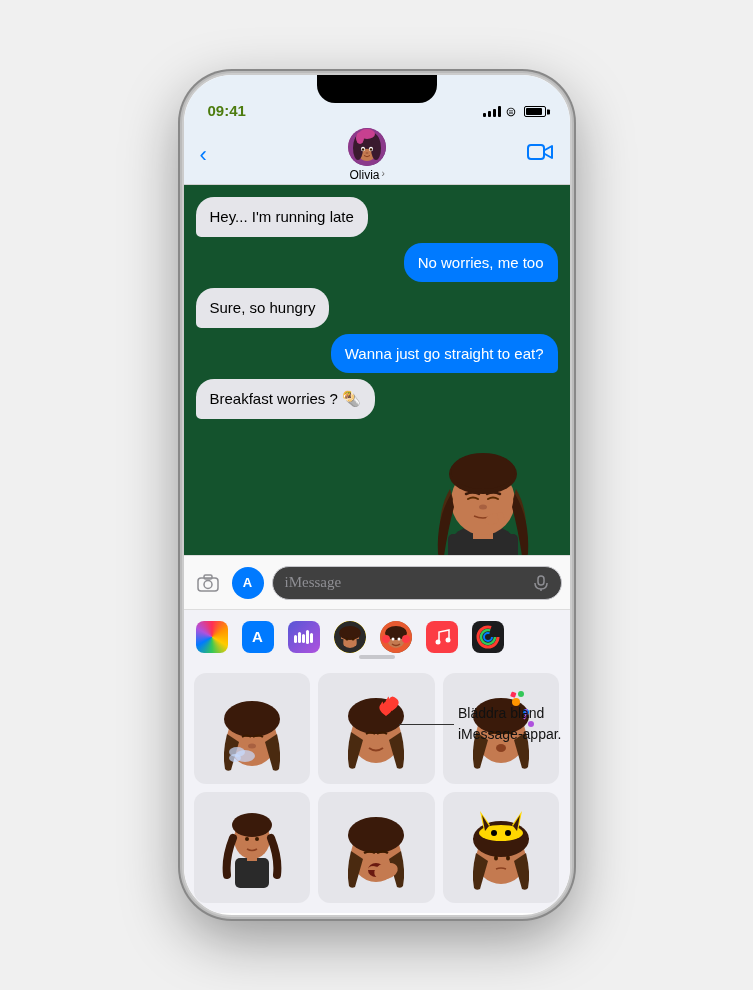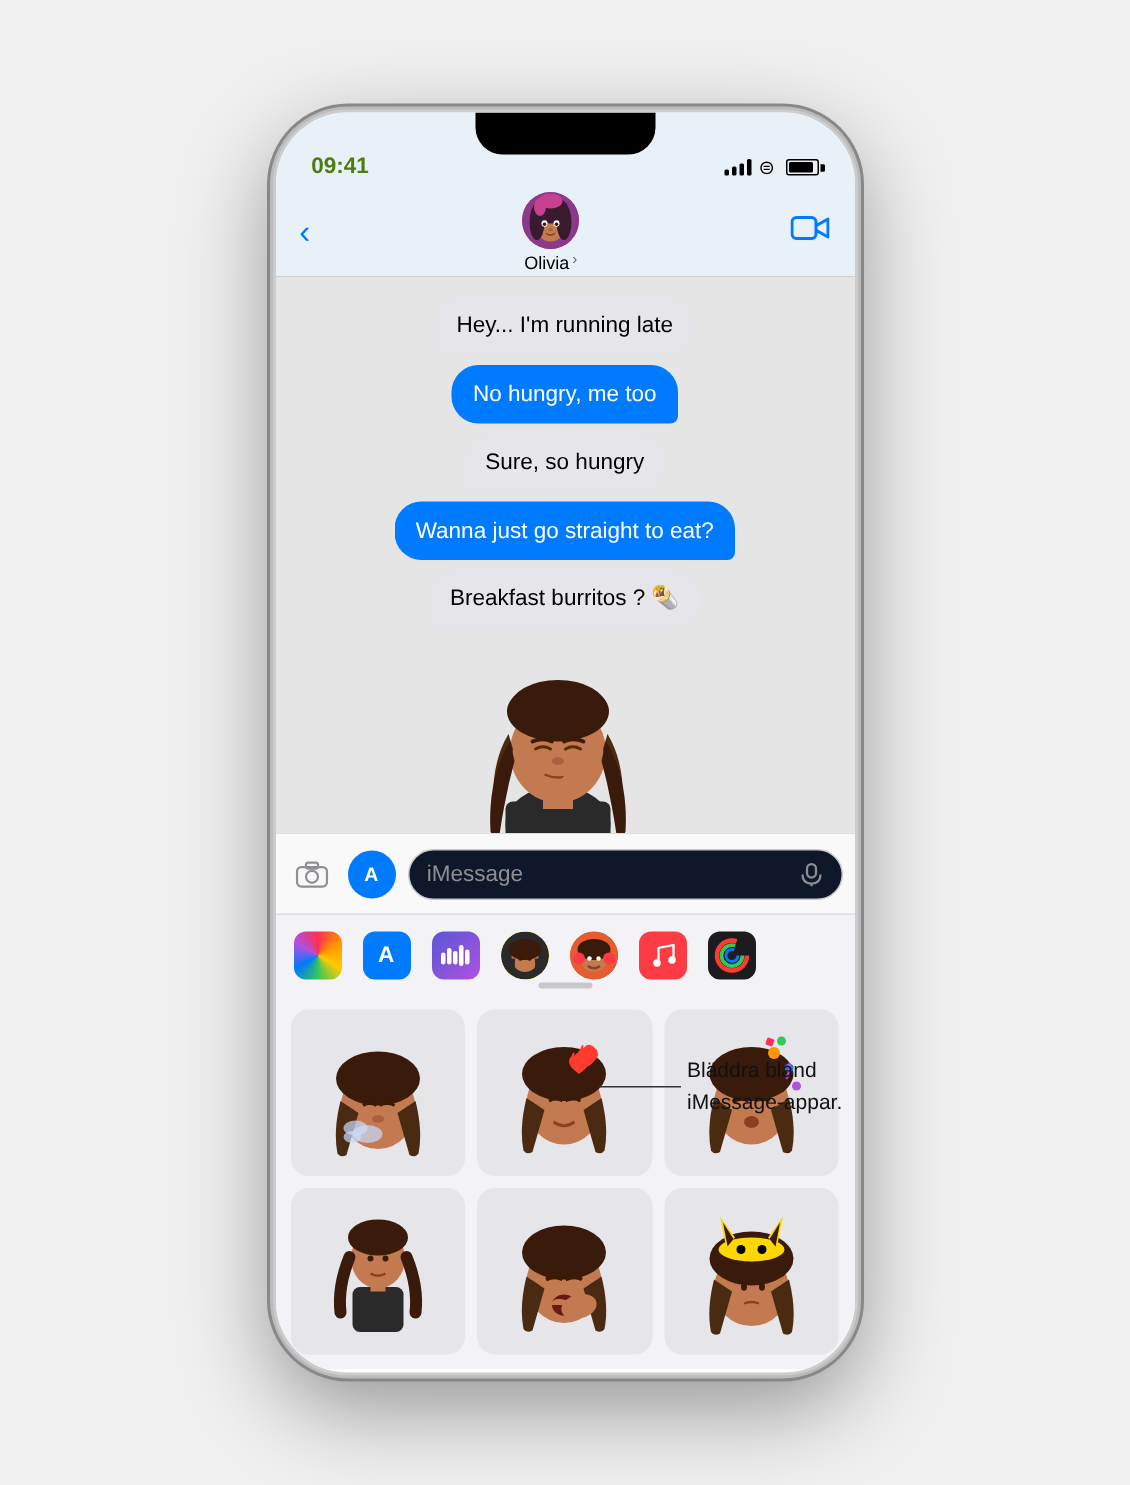--- a/index.html
+++ b/index.html
@@ -142,28 +142,27 @@
       color: #666;
     }
     .nav-video {
       color: #007AFF;
       font-size: 22px;
     }
 
     
     .messages-area {
       flex: 1;
-      background: #e5e5e5;
+      background: #14532d;
       overflow-y: auto;
       padding: 12px 12px;
       display: flex;
       flex-direction: column;
       gap: 6px;
       height: 370px;
-      align-items: center;
     }
 
     .bubble-row {
       display: flex;
       flex-direction: column;
     }
     .bubble-row.received {
       align-items: flex-start;
     }
     .bubble-row.sent {
@@ -232,22 +231,23 @@
       font-weight: 600;
     }
     .input-field {
       flex: 1;
       height: 34px;
       border: 1px solid #c7c7cc;
       border-radius: 17px;
       display: flex;
       align-items: center;
       padding: 0 12px;
-      background: #0f172a;
+      background: #404040;
       justify-content: space-between;
+      font-family: Liberation Serif, serif;
     }
     .input-placeholder {
       color: #8e8e93;
       font-size: 15px;
     }
 
     
     .app-tray {
       height: 54px;
       background: #f2f2f7;
@@ -372,39 +372,39 @@
     <div class="messages-area">
 
       <div class="bubble-row received">
         <div class="bubble received">
           <span>Hey... I'm running late</span>
         </div>
       </div>
 
       <div class="bubble-row sent">
         <div class="bubble sent">
-          <span>No hungry, me too</span>
+          <span>No worries, me too</span>
         </div>
       </div>
 
       <div class="bubble-row received">
         <div class="bubble received">
           <span>Sure, so hungry</span>
         </div>
       </div>
 
       <div class="bubble-row sent">
         <div class="bubble sent">
           <span>Wanna just go straight to eat?</span>
         </div>
       </div>
 
       <div class="bubble-row received">
         <div class="bubble received">
-          <span>Breakfast burritos ? 🌯</span>
+          <span>Breakfast worries ? 🌯</span>
         </div>
       </div>
 
       <div class="memoji-area">
         <div class="memoji-sticker">
           <svg width="130" height="140" viewBox="0 0 130 140">
 
             <ellipse cx="65" cy="120" rx="35" ry="25" fill="#2a2a2a"></ellipse>
             <rect x="30" y="105" width="70" height="35" rx="5" fill="#2a2a2a"></rect>
 

